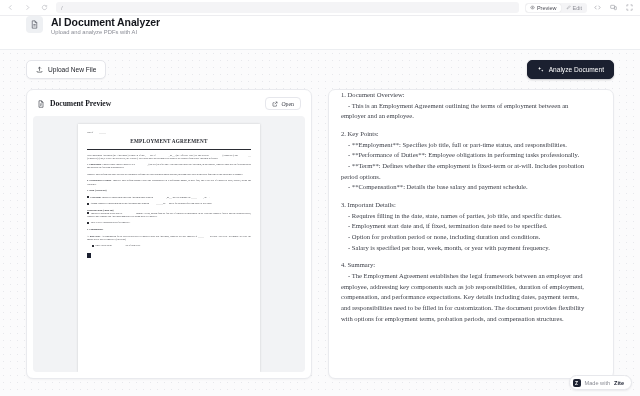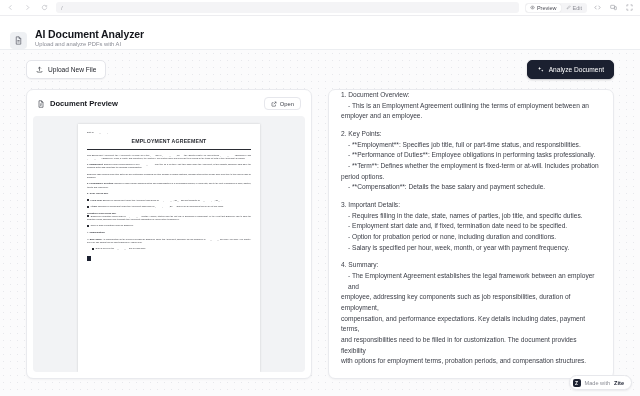--- a/index.html
+++ b/index.html
@@ -60,22 +60,22 @@
   }
   .seg-item.active { background: #ffffff; color: #4b4c55; box-shadow: 0 0 1px rgba(0,0,0,.18); }
   .seg-item svg { display:block; }
   .chrome-icon { width: 11px; height: 11px; display:flex; align-items:center; justify-content:center; color:#9b9ca3; }
 
   
   .app-header {
     height: 34px;
     background: #ffffff;
     display: flex;
-    align-items: flex-end;
-    padding: 0 10px;
+    align-items: flex-start;
+    padding: 0 26px;
     border-bottom: 1px solid #eceef1;
   }
   .app-logo {
     width: 17px; height: 17px;
     border-radius: 4px;
     background: #eef0f3;
     display: flex; align-items: center; justify-content: center;
     color: #5d6069;
     margin-right: 8px;
     flex: 0 0 auto;
@@ -110,21 +110,21 @@
   }
   .btn svg { display:block; }
   .btn-dark {
     background: #1b2030;
     border-color: #1b2030;
     color: #ffffff;
     box-shadow: 0 1px 2px rgba(16,18,26,.22);
   }
 
   
-  .cols { display: flex; gap: 16px; height: 290px; }
+  .cols { display: flex; gap: 16px; height: 290px; font-family: Liberation Serif, serif; }
   .card {
     flex: 1 1 0;
     background: #ffffff;
     border: 1px solid #e9eaee;
     border-radius: 7px;
     box-shadow: 0 1px 2px rgba(16,18,26,.04);
     display: flex;
     flex-direction: column;
     overflow: hidden;
   }

